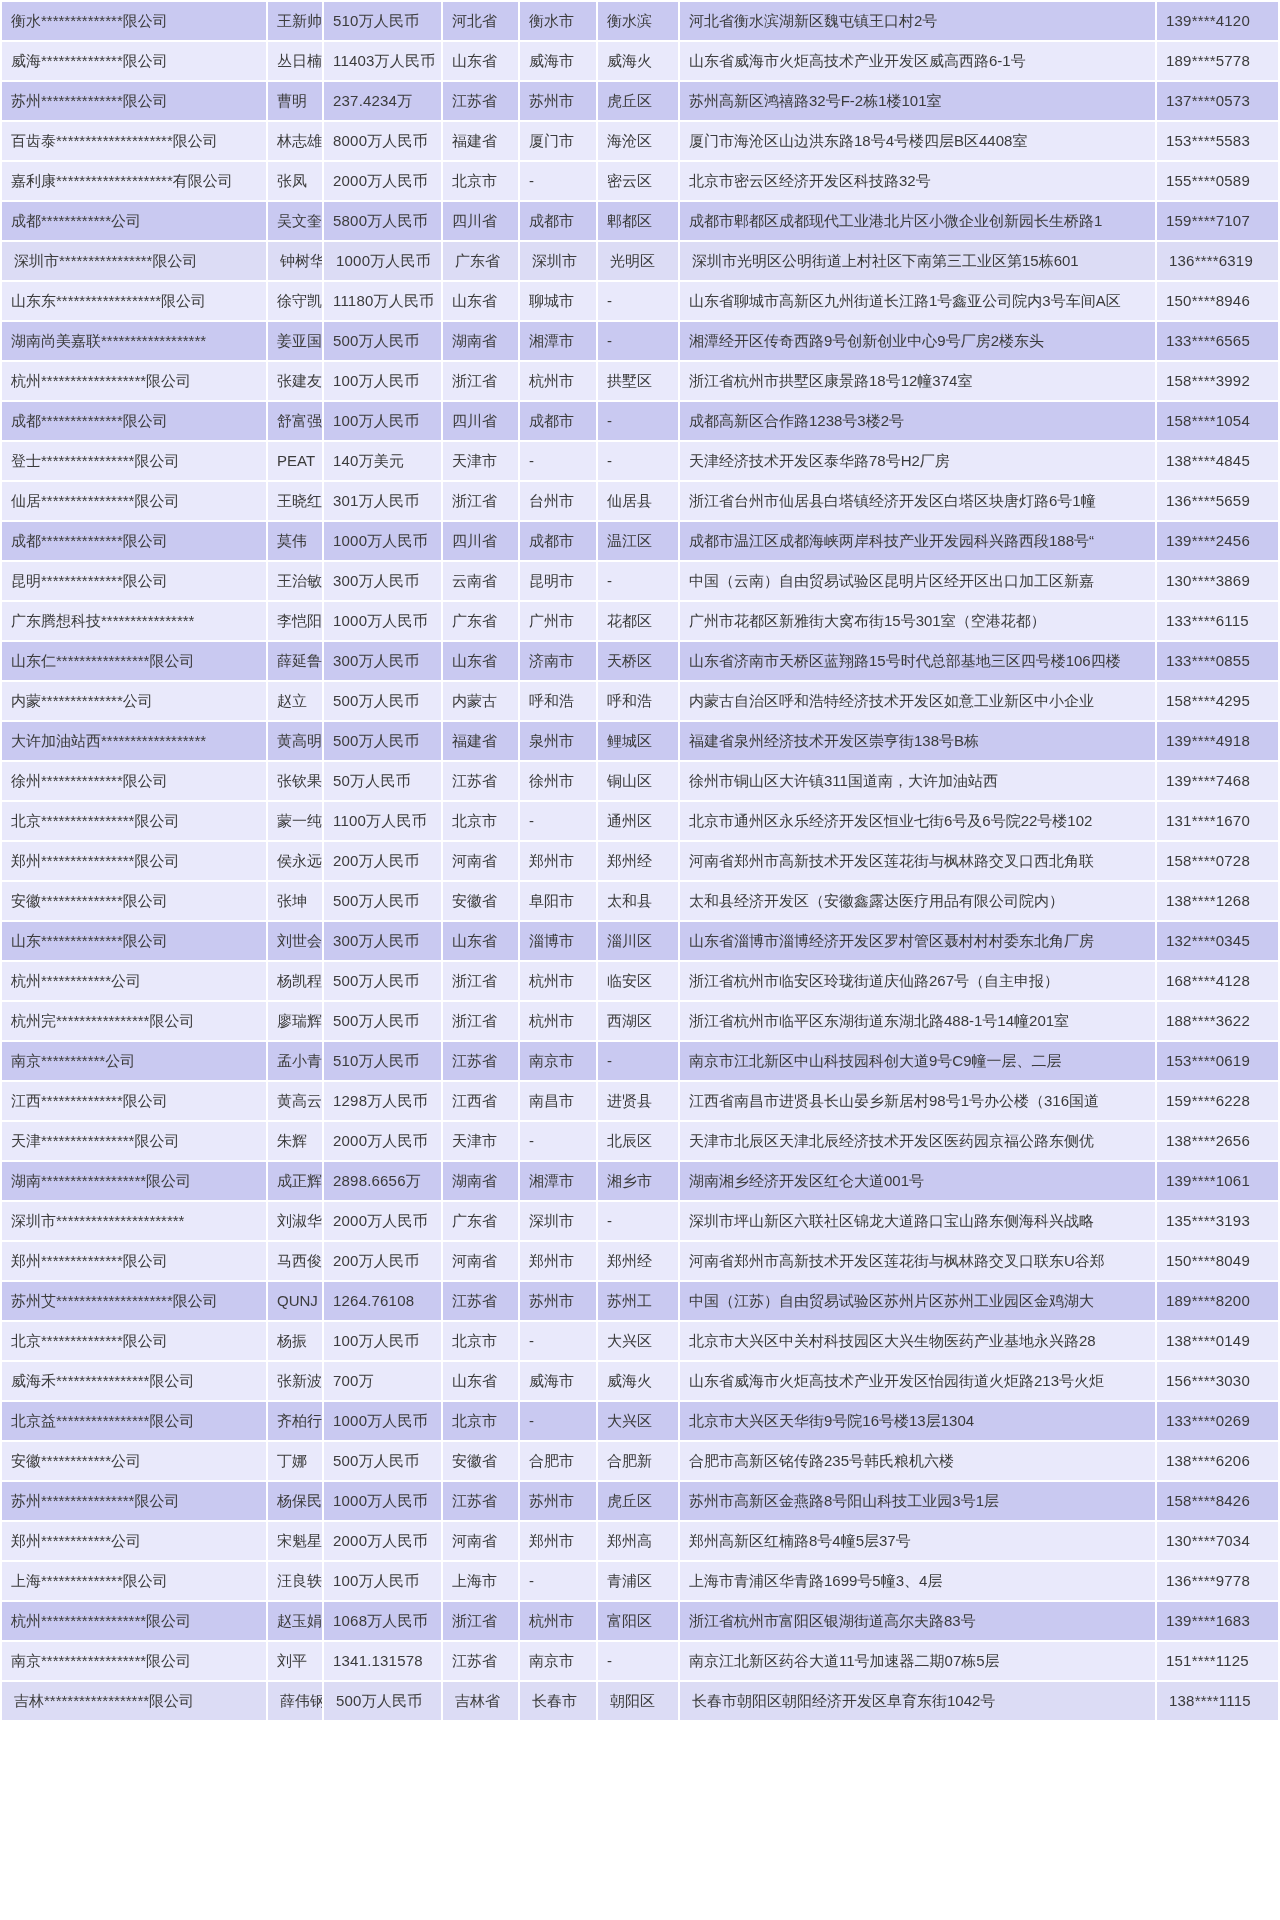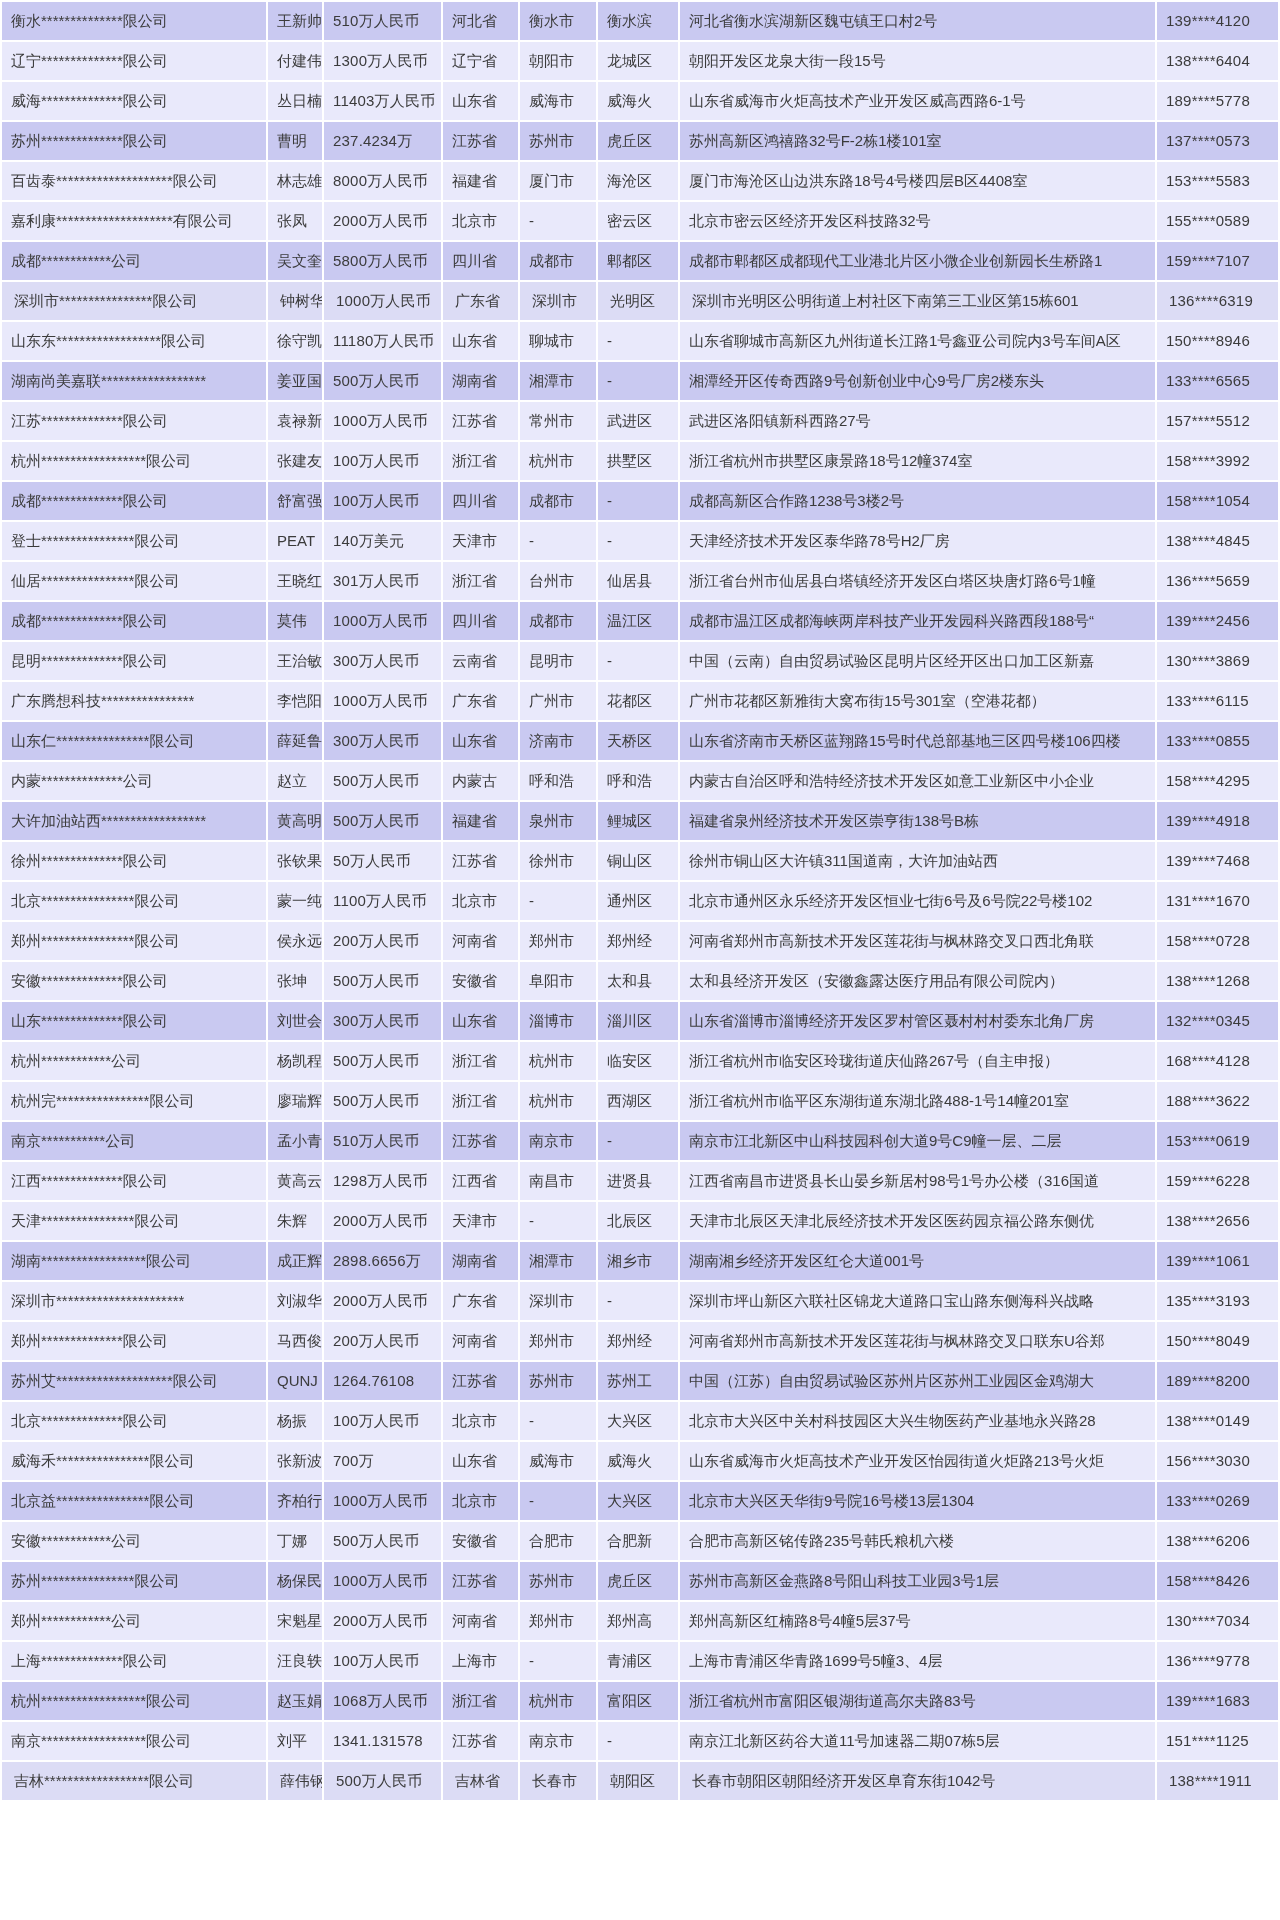--- a/index.html
+++ b/index.html
@@ -51,30 +51,20 @@
         <td class="col-company">衡水**************限公司</td>
         <td class="col-person">王新帅</td>
         <td class="col-capital">510万人民币</td>
         <td class="col-province">河北省</td>
         <td class="col-city">衡水市</td>
         <td class="col-district">衡水滨</td>
         <td class="col-address">河北省衡水滨湖新区魏屯镇王口村2号</td>
         <td class="col-phone">139****4120</td>
       </tr>
       <tr class="row-light">
-        <td class="col-company">辽宁**************限公司</td>
-        <td class="col-person">付建伟</td>
-        <td class="col-capital">1300万人民币</td>
-        <td class="col-province">辽宁省</td>
-        <td class="col-city">朝阳市</td>
-        <td class="col-district">龙城区</td>
-        <td class="col-address">朝阳开发区龙泉大街一段15号</td>
-        <td class="col-phone">138****6404</td>
-      </tr>
-      <tr class="row-light">
         <td class="col-company">威海**************限公司</td>
         <td class="col-person">丛日楠</td>
         <td class="col-capital">11403万人民币</td>
         <td class="col-province">山东省</td>
         <td class="col-city">威海市</td>
         <td class="col-district">威海火</td>
         <td class="col-address">山东省威海市火炬高技术产业开发区威高西路6-1号</td>
         <td class="col-phone">189****5778</td>
       </tr>
       <tr class="row-dark">
@@ -141,30 +131,20 @@
         <td class="col-company">湖南尚美嘉联******************</td>
         <td class="col-person">姜亚国</td>
         <td class="col-capital">500万人民币</td>
         <td class="col-province">湖南省</td>
         <td class="col-city">湘潭市</td>
         <td class="col-district">-</td>
         <td class="col-address">湘潭经开区传奇西路9号创新创业中心9号厂房2楼东头</td>
         <td class="col-phone">133****6565</td>
       </tr>
       <tr class="row-light">
-        <td class="col-company">江苏**************限公司</td>
-        <td class="col-person">袁禄新</td>
-        <td class="col-capital">1000万人民币</td>
-        <td class="col-province">江苏省</td>
-        <td class="col-city">常州市</td>
-        <td class="col-district">武进区</td>
-        <td class="col-address">武进区洛阳镇新科西路27号</td>
-        <td class="col-phone">157****5512</td>
-      </tr>
-      <tr class="row-light">
         <td class="col-company">杭州******************限公司</td>
         <td class="col-person">张建友</td>
         <td class="col-capital">100万人民币</td>
         <td class="col-province">浙江省</td>
         <td class="col-city">杭州市</td>
         <td class="col-district">拱墅区</td>
         <td class="col-address">浙江省杭州市拱墅区康景路18号12幢374室</td>
         <td class="col-phone">158****3992</td>
       </tr>
       <tr class="row-dark">
@@ -488,16 +468,16 @@
         <td class="col-phone">151****1125</td>
       </tr>
       <tr class="row-medium">
         <td class="col-company">吉林******************限公司</td>
         <td class="col-person">薛伟钢</td>
         <td class="col-capital">500万人民币</td>
         <td class="col-province">吉林省</td>
         <td class="col-city">长春市</td>
         <td class="col-district">朝阳区</td>
         <td class="col-address">长春市朝阳区朝阳经济开发区阜育东街1042号</td>
-        <td class="col-phone">138****1911</td>
+        <td class="col-phone">138****1115</td>
       </tr>
     </tbody>
 </table>
 
 </body></html>

